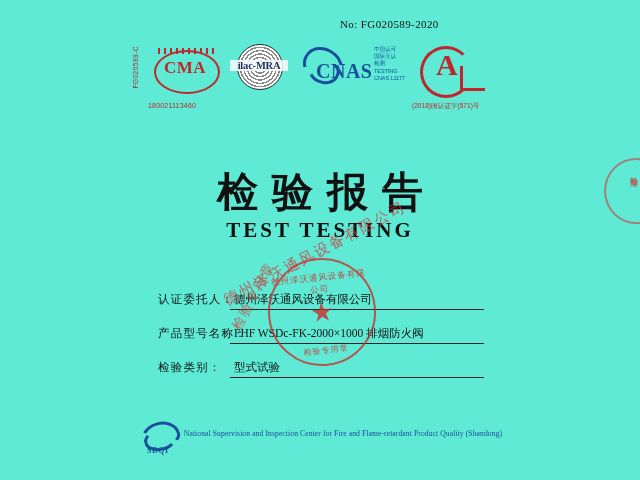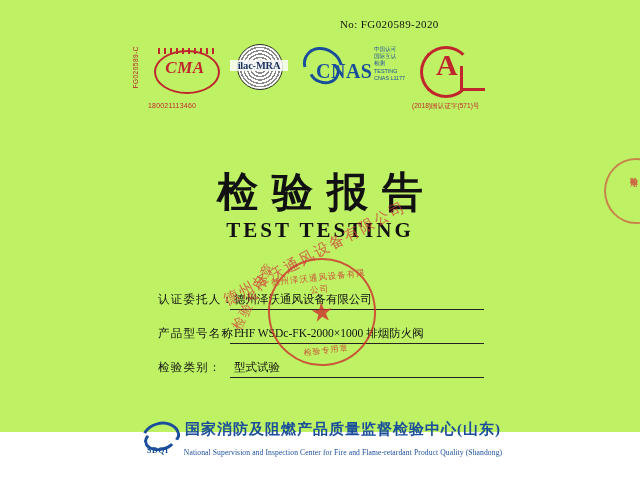--- a/index.html
+++ b/index.html
@@ -12,22 +12,22 @@
     height: 480px;
     overflow: hidden;
     font-family: "Liberation Sans", sans-serif;
     color: #1a1a1a;
     position: relative;
   }
 
   .page {
     position: relative;
     width: 640px;
-    height: 432px;
-    background: #bef264;
+    height: 480px;
+    background: #5eead4;
   }
 
   
   .report-no {
     position: absolute;
     top: 18px;
     left: 340px;
     font-size: 11px;
     letter-spacing: 0.4px;
     color: #111;
@@ -74,21 +74,20 @@
   .logo-cma .cma-text {
     position: absolute;
     left: 0; top: 12px;
     width: 62px;
     text-align: center;
     font-size: 17px;
     font-weight: bold;
     color: #c0272d;
     font-family: "Liberation Serif", serif;
     letter-spacing: 0.5px;
-    font-style: italic;
   }
   .logo-cma .cma-ticks {
     position: absolute;
     left: 2px; top: 2px;
     width: 58px; height: 10px;
   }
   .logo-cma .cma-ticks i {
     position: absolute;
     width: 2px;
     height: 6px;
@@ -531,18 +530,17 @@
   <div class="diagonal-stamp">德州泽沃通风设备有限公司</div>
   <div class="diagonal-stamp second">检验专用章</div>
 
   <div class="footer">
     <div class="footer-inner">
       <div class="footer-logo">
         <div class="swoosh"></div>
         <div class="swoosh2"></div>
         <div class="sdqi">SDQI</div>
       </div>
-      <div class="footer-zh">国家消防及阻燃产品质量监督检验中心(山东)</div>
       <div class="footer-en">National Supervision and Inspection Center for Fire and Flame-retardant Product Quality (Shandong)</div>
     </div>
   </div>
 
 </div>
 
 </body></html>

